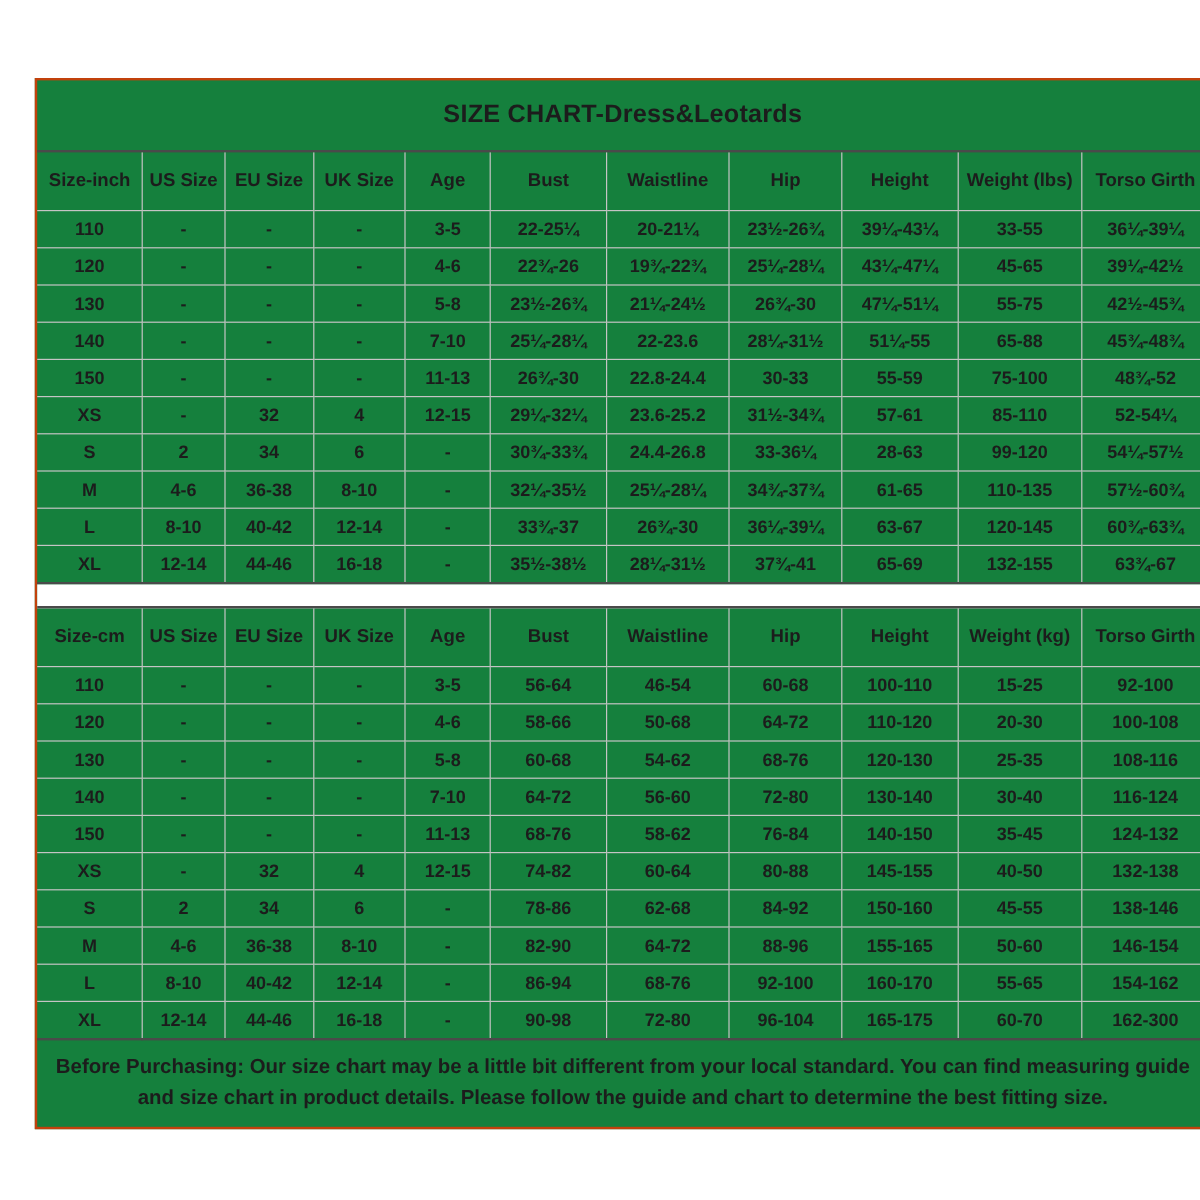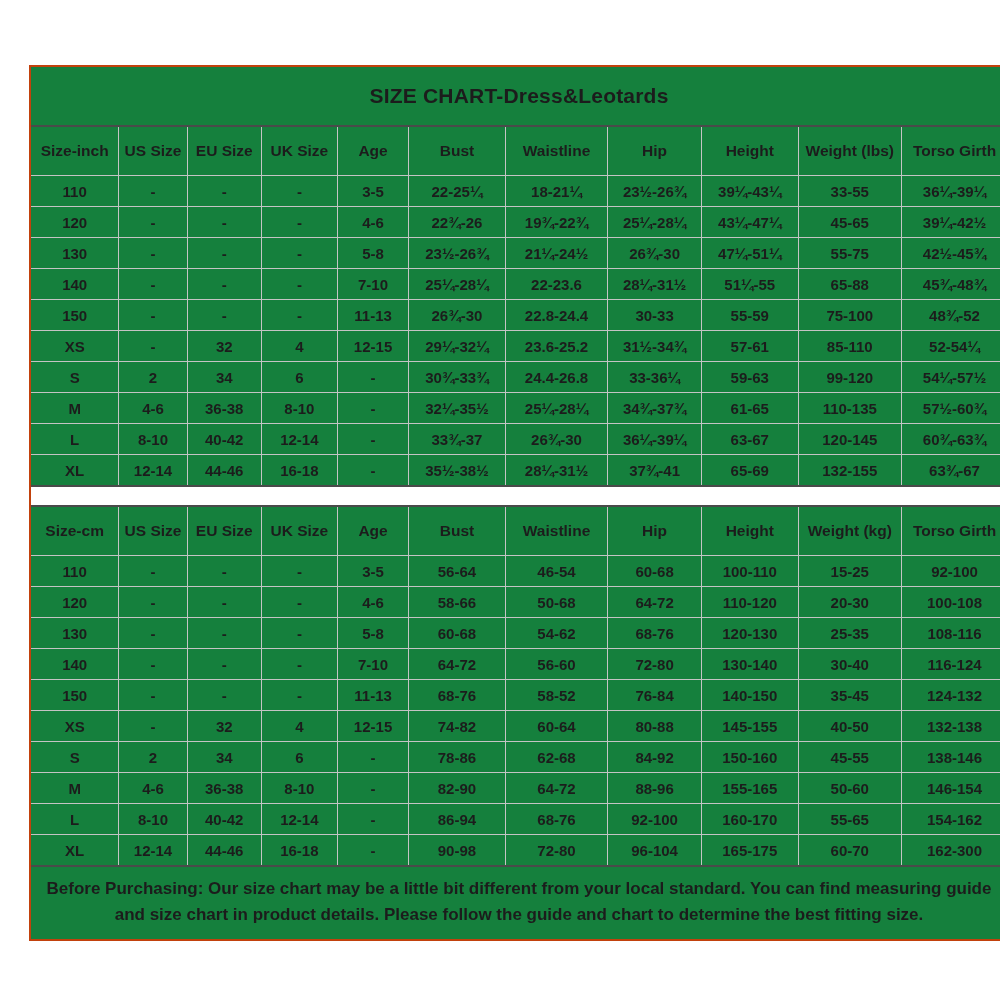--- a/index.html
+++ b/index.html
@@ -126,21 +126,21 @@
           </tr>
         </thead>
       <tbody>
           <tr>
             <td>110</td>
             <td>-</td>
             <td>-</td>
             <td>-</td>
             <td>3-5</td>
             <td>22-25¼</td>
-            <td>18-21¼</td>
+            <td>20-21¼</td>
             <td>23½-26¾</td>
             <td>39¼-43¼</td>
             <td>33-55</td>
             <td>36¼-39¼</td>
           </tr>
           <tr>
             <td>120</td>
             <td>-</td>
             <td>-</td>
             <td>-</td>
@@ -206,21 +206,21 @@
           </tr>
           <tr>
             <td>S</td>
             <td>2</td>
             <td>34</td>
             <td>6</td>
             <td>-</td>
             <td>30¾-33¾</td>
             <td>24.4-26.8</td>
             <td>33-36¼</td>
-            <td>59-63</td>
+            <td>28-63</td>
             <td>99-120</td>
             <td>54¼-57½</td>
           </tr>
           <tr>
             <td>M</td>
             <td>4-6</td>
             <td>36-38</td>
             <td>8-10</td>
             <td>-</td>
             <td>32¼-35½</td>
@@ -343,21 +343,21 @@
             <td>30-40</td>
             <td>116-124</td>
           </tr>
           <tr>
             <td>150</td>
             <td>-</td>
             <td>-</td>
             <td>-</td>
             <td>11-13</td>
             <td>68-76</td>
-            <td>58-52</td>
+            <td>58-62</td>
             <td>76-84</td>
             <td>140-150</td>
             <td>35-45</td>
             <td>124-132</td>
           </tr>
           <tr>
             <td>XS</td>
             <td>-</td>
             <td>32</td>
             <td>4</td>

